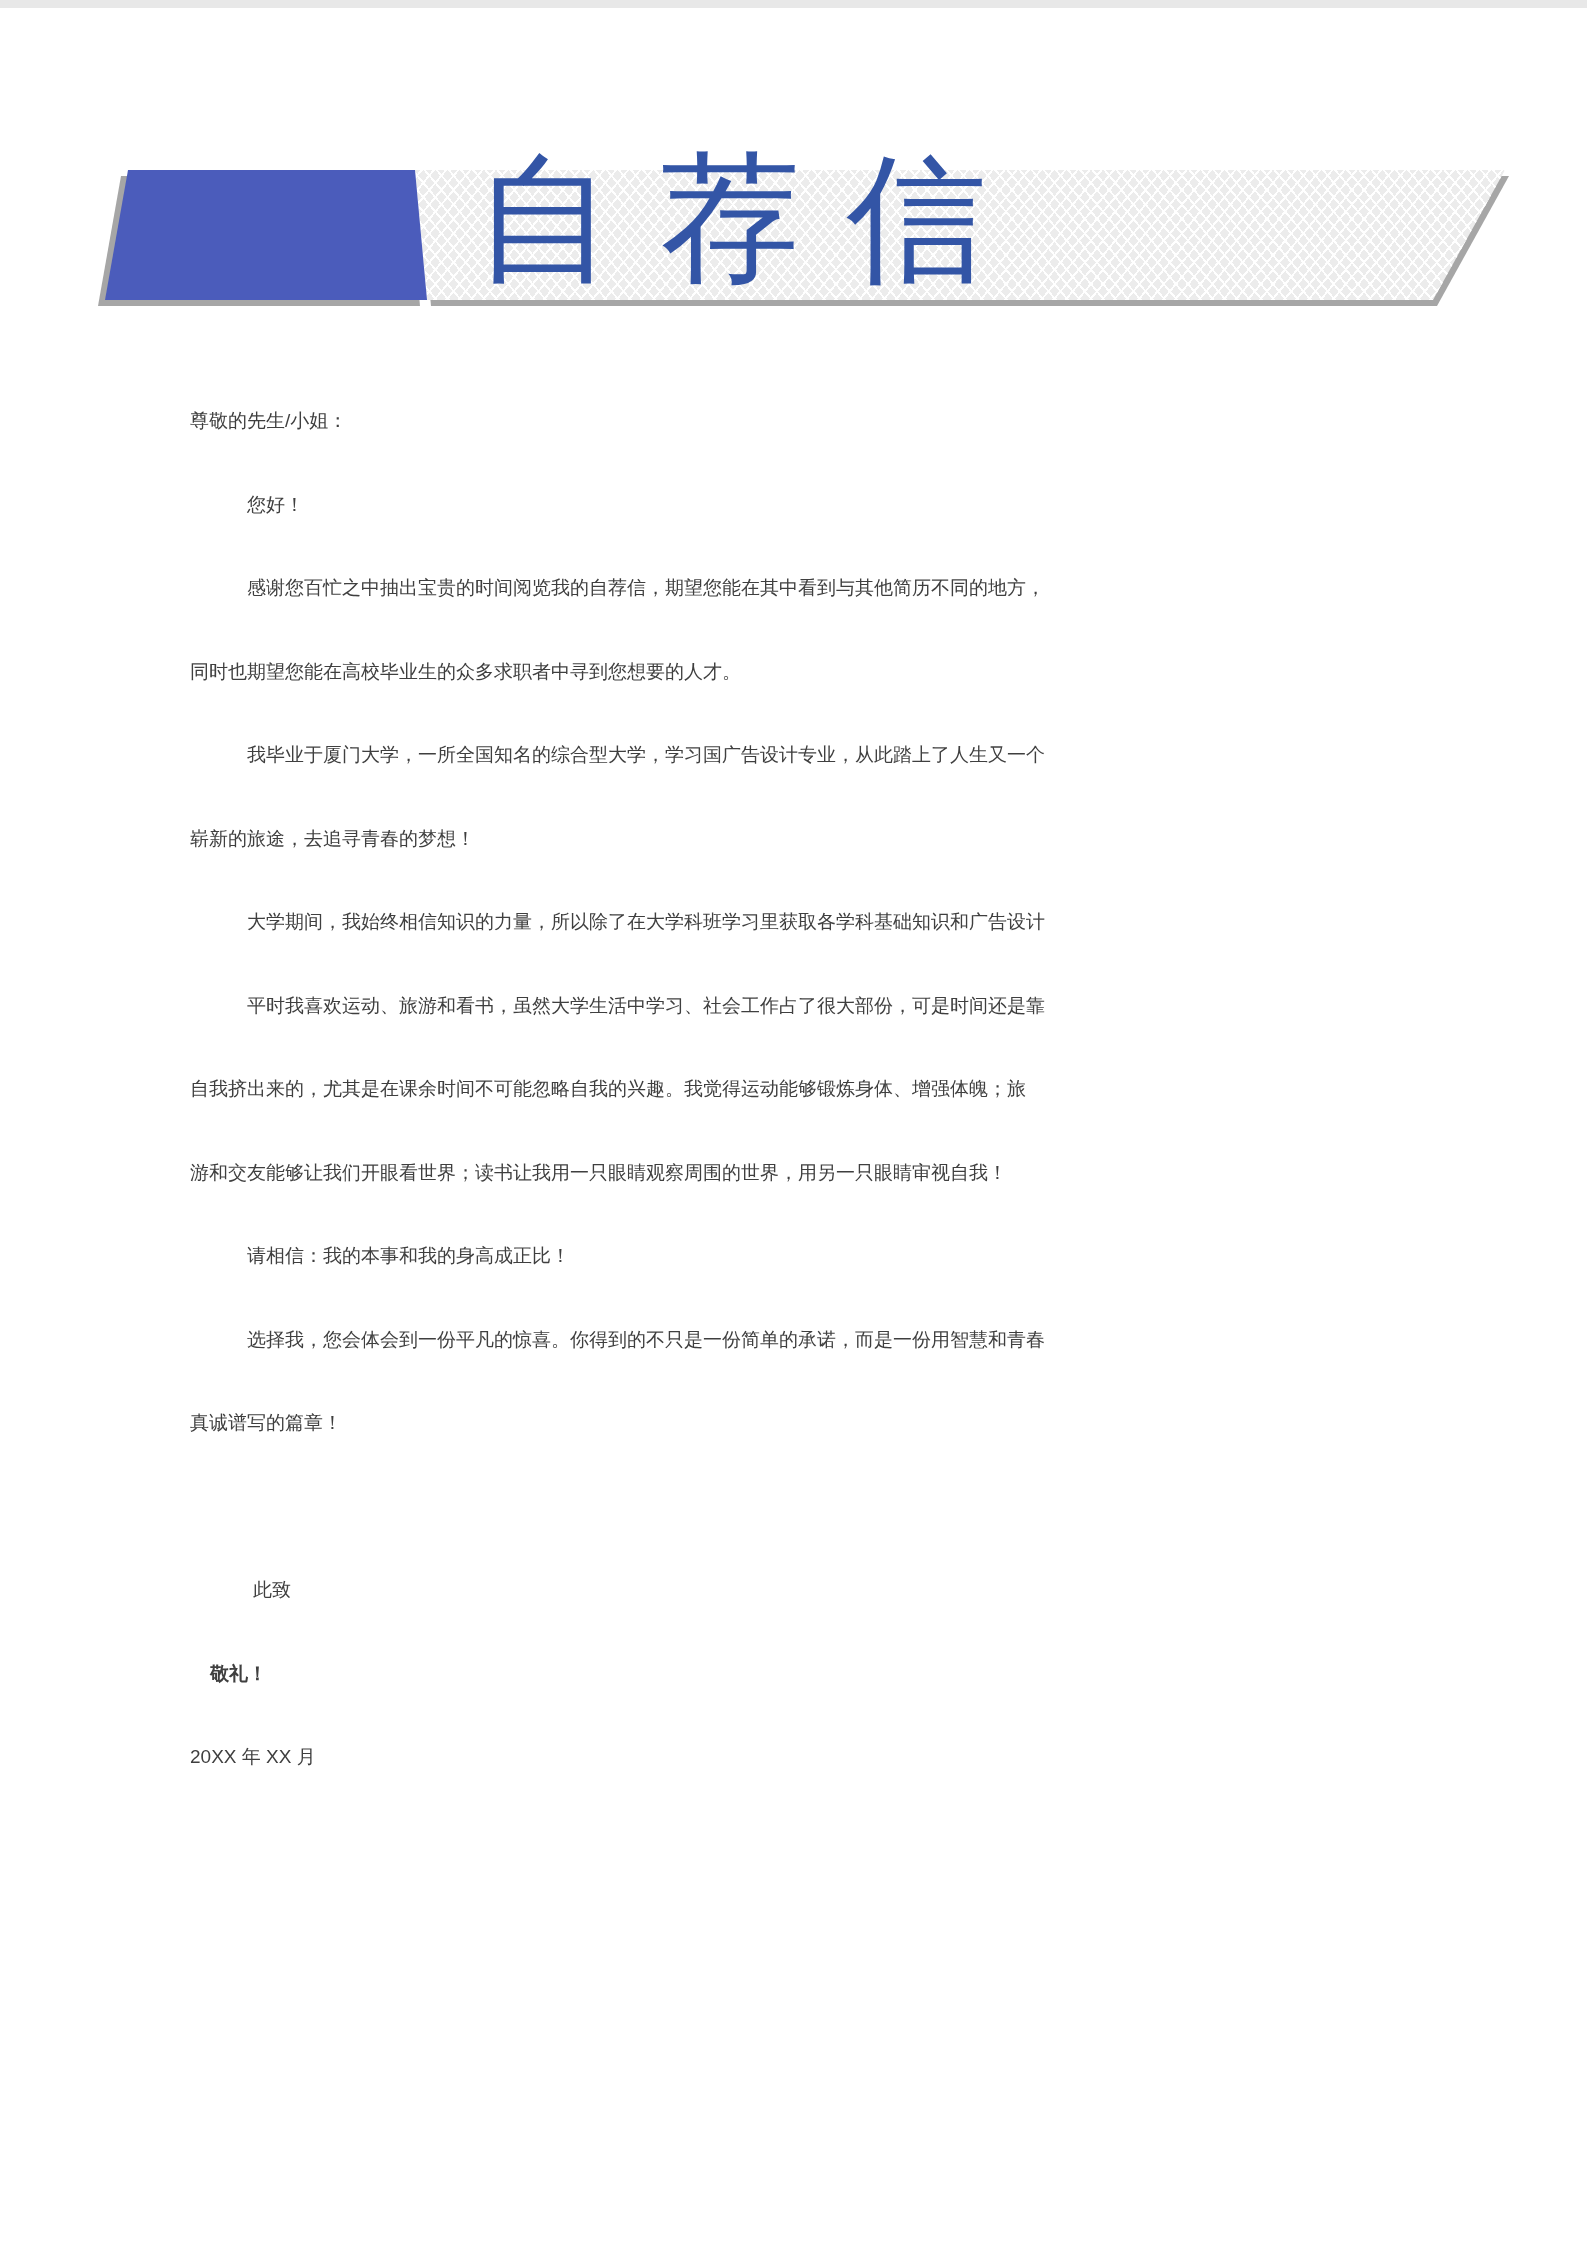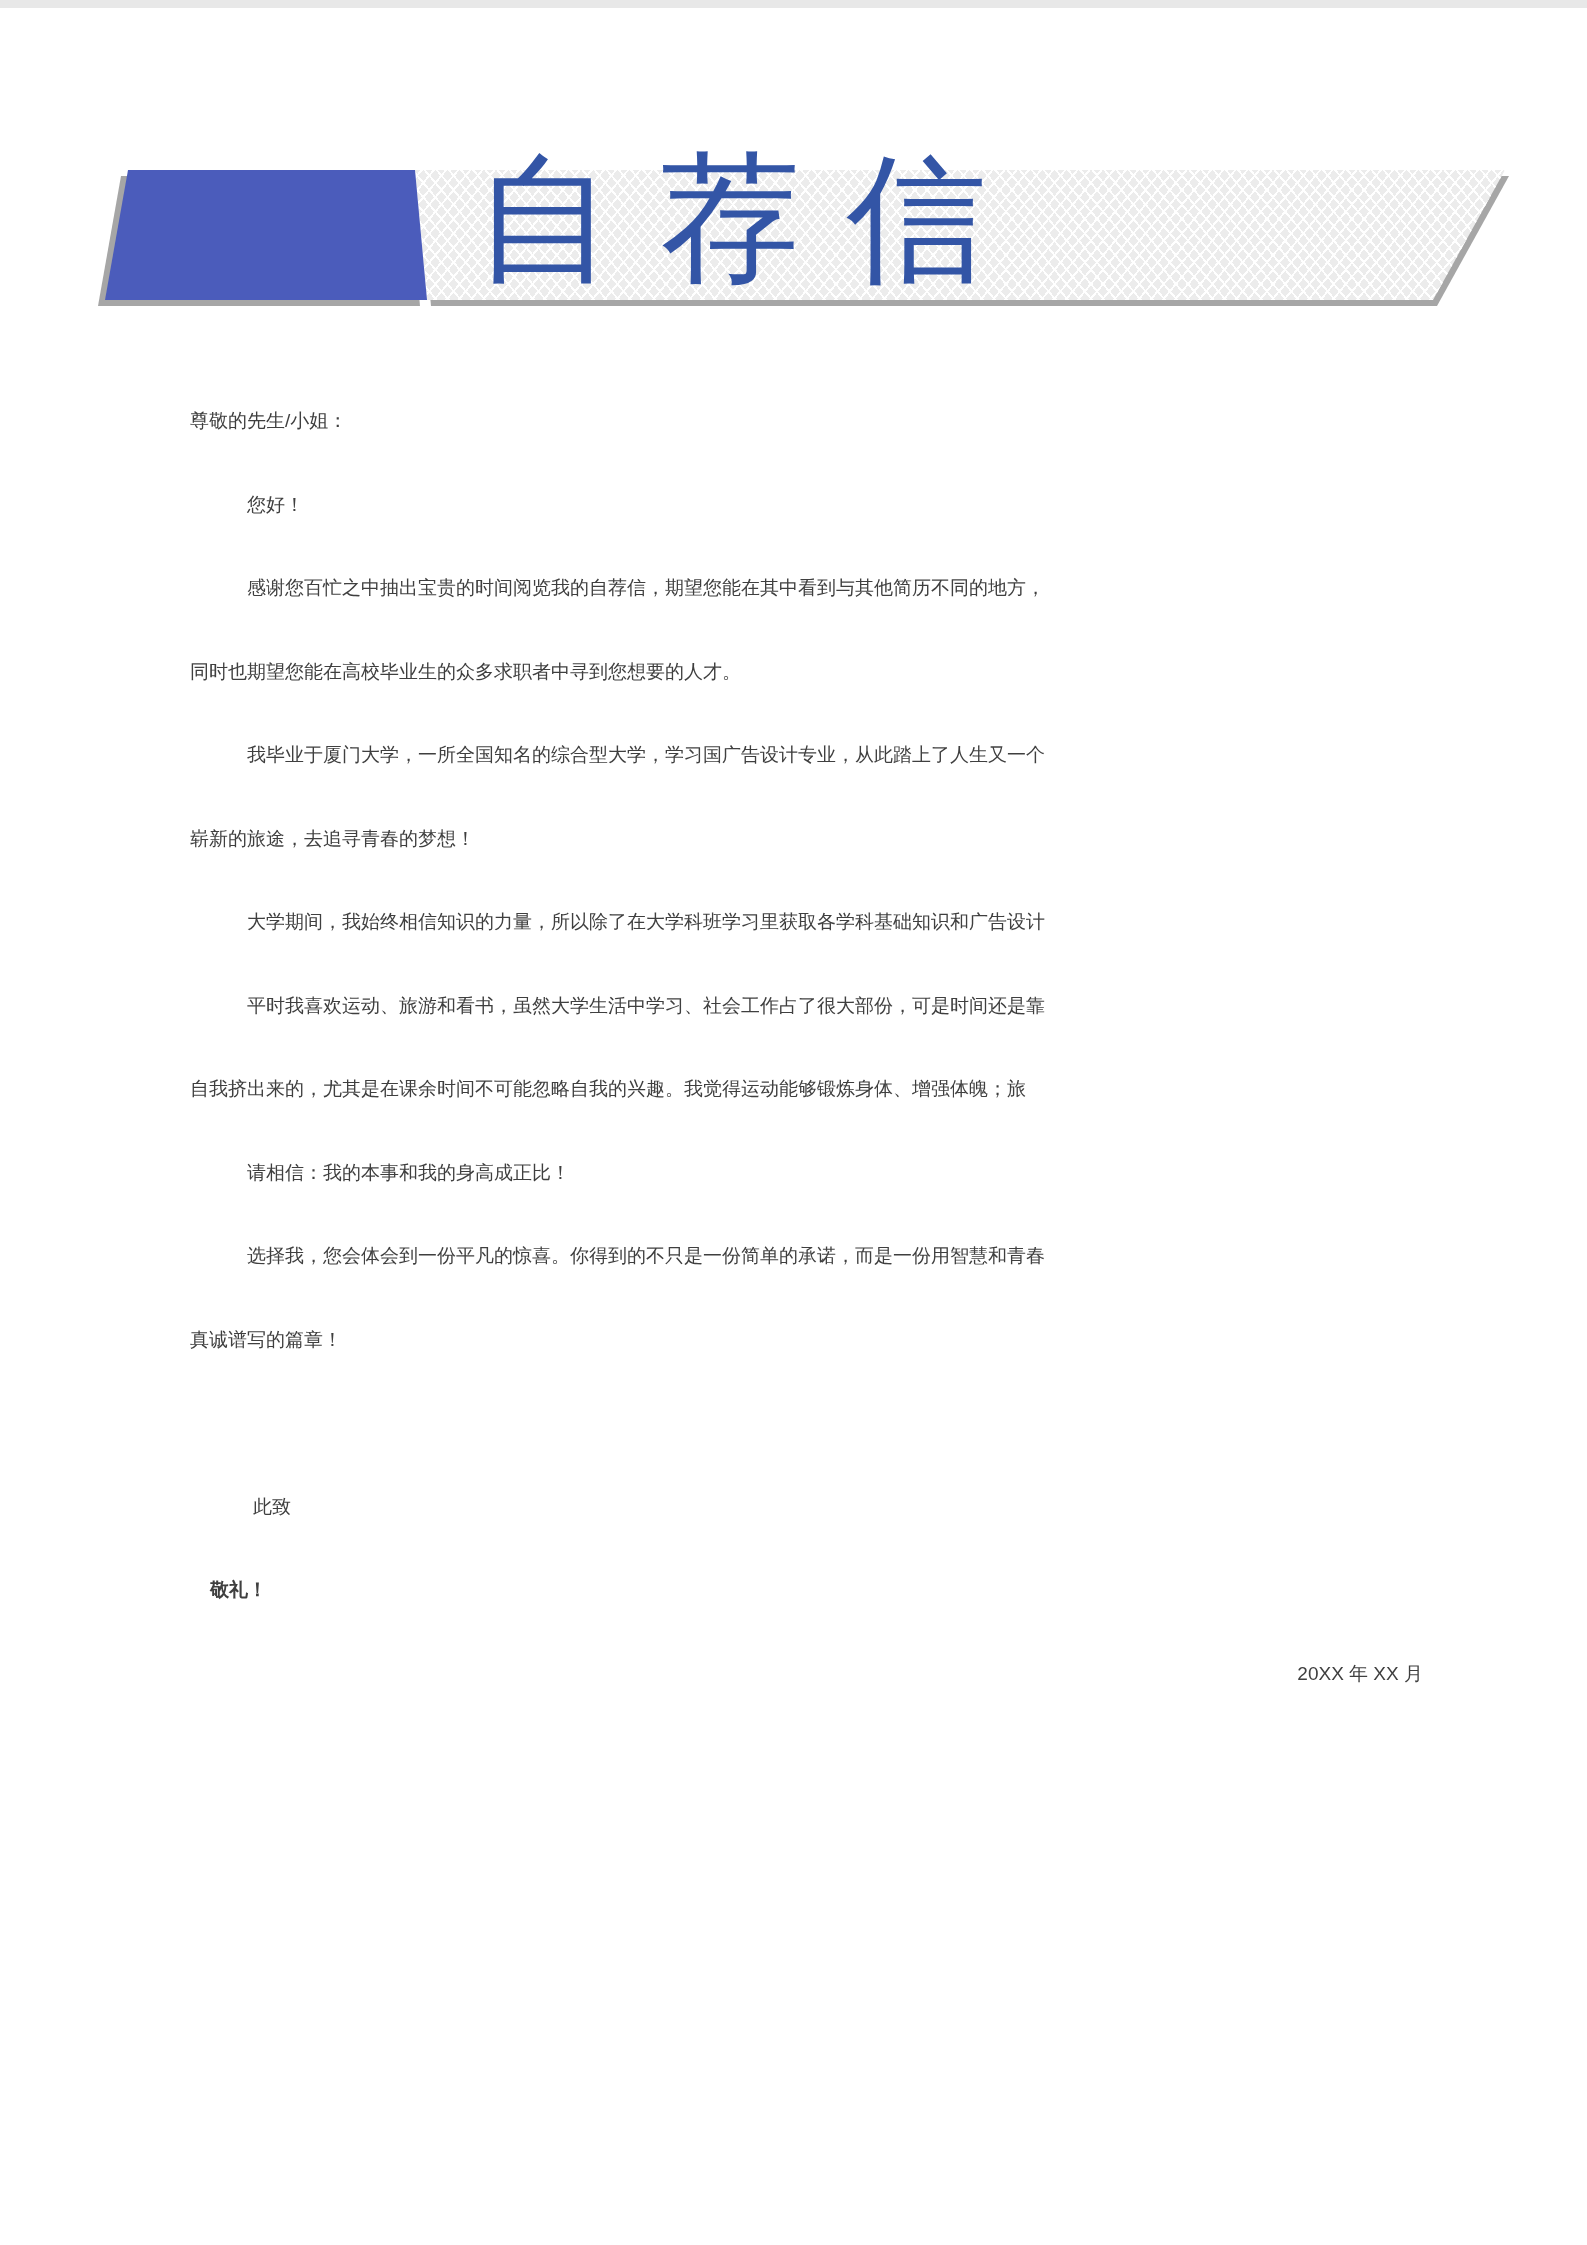--- a/index.html
+++ b/index.html
@@ -58,21 +58,21 @@
   }
   .slot{
     height:83.5px;
     line-height:83.5px;
     white-space:nowrap;
   }
   .slot.indent{padding-left:57px;}
   .slot.cizhi{padding-left:63px;}
   .slot.jingli{padding-left:20px;font-weight:bold;}
   .slot.sig{text-align:right;padding-right:30px;}
-  .slot.date{text-align:right;padding-right:0;}
+  .slot.date{padding-right:0;}
 </style>
 </head>
 <body>
 
 <div class="page">
 
   <div class="header">
     <div class="shape shadow-blue"></div>
     <div class="shape shadow-pattern"></div>
     <div class="shape pattern"></div>
@@ -83,20 +83,21 @@
   <div class="letter">
     <div class="slot">尊敬的先生/小姐：</div>
     <div class="slot indent">您好！</div>
     <div class="slot indent">感谢您百忙之中抽出宝贵的时间阅览我的自荐信，期望您能在其中看到与其他简历不同的地方，</div>
     <div class="slot">同时也期望您能在高校毕业生的众多求职者中寻到您想要的人才。</div>
     <div class="slot indent">我毕业于厦门大学，一所全国知名的综合型大学，学习国广告设计专业，从此踏上了人生又一个</div>
     <div class="slot">崭新的旅途，去追寻青春的梦想！</div>
     <div class="slot indent">大学期间，我始终相信知识的力量，所以除了在大学科班学习里获取各学科基础知识和广告设计</div>
     <div class="slot indent">平时我喜欢运动、旅游和看书，虽然大学生活中学习、社会工作占了很大部份，可是时间还是靠</div>
     <div class="slot">自我挤出来的，尤其是在课余时间不可能忽略自我的兴趣。我觉得运动能够锻炼身体、增强体魄；旅</div>
+    <div class="slot">游和交友能够让我们开眼看世界；读书让我用一只眼睛观察周围的世界，用另一只眼睛审视自我！</div>
     <div class="slot indent">请相信：我的本事和我的身高成正比！</div>
     <div class="slot indent">选择我，您会体会到一份平凡的惊喜。你得到的不只是一份简单的承诺，而是一份用智慧和青春</div>
     <div class="slot">真诚谱写的篇章！</div>
     <div class="slot blank"></div>
     <div class="slot cizhi">此致</div>
     <div class="slot jingli">敬礼！</div>
     <div class="slot date">20XX 年 XX 月</div>
   </div>
 
 </div>

